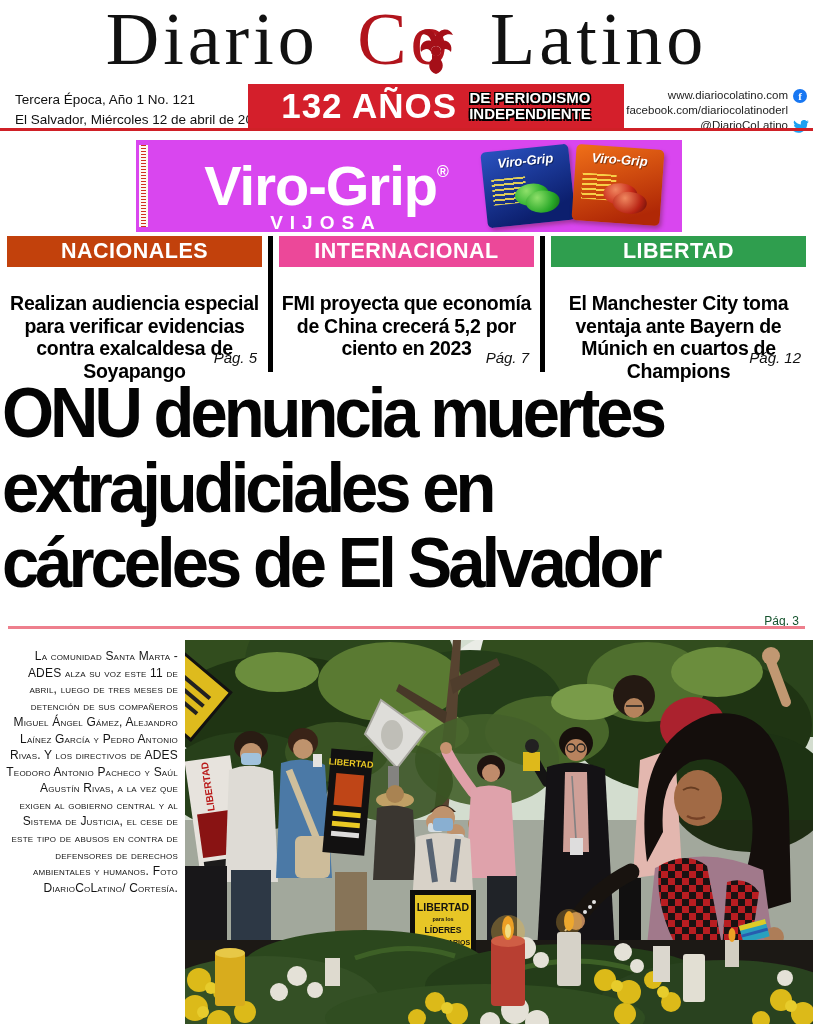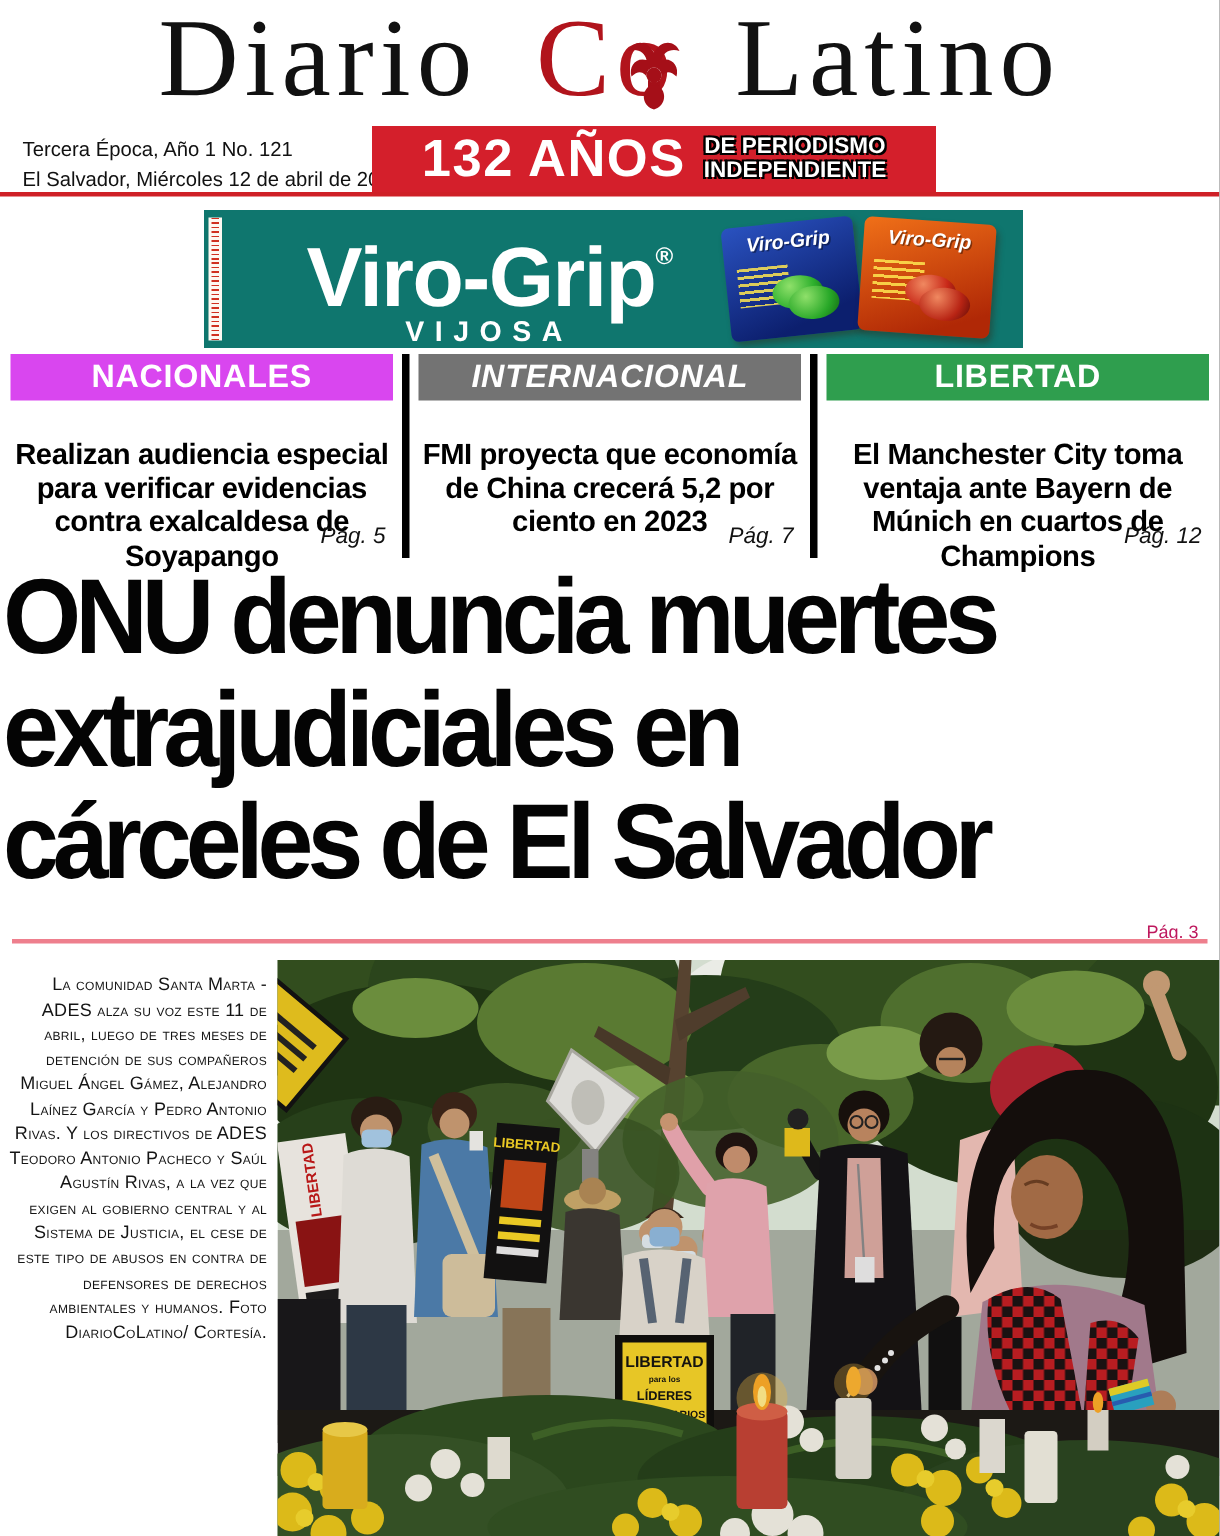--- a/index.html
+++ b/index.html
@@ -23,21 +23,21 @@
   .banner-sub{font-size:15px;font-weight:bold;line-height:1.1;text-align:center;
               text-shadow:-1.5px -1.5px 0 #000,1.5px -1.5px 0 #000,-1.5px 1.5px 0 #000,1.5px 1.5px 0 #000;}
   .contacts{position:absolute;right:4px;top:4px;display:flex;gap:5px;align-items:stretch;}
   .contact-lines{font-size:11.5px;line-height:1.32;color:#222;text-align:right;}
   .icon-col{display:flex;flex-direction:column;justify-content:space-between;padding:1px 0;}
   .fb-icon{width:14px;height:14px;border-radius:50%;background:#1877f2;color:#fff;
            font:bold 11px/14px "Liberation Serif",serif;text-align:center;}
   .rule-red{position:absolute;top:128px;left:0;right:0;height:3px;background:#cf2027;}
 
   
-  .ad{position:absolute;top:140px;left:136px;width:546px;height:92px;background:#0f766e;
+  .ad{position:absolute;top:140px;left:136px;width:546px;height:92px;background:#d946ef;
       overflow:hidden;}
   .ad-legal{position:absolute;left:3px;top:5px;bottom:5px;width:9px;background:#fdf8f2;
             background-image:repeating-linear-gradient(0deg,#d03020 0 1px,transparent 1px 3px);
             background-size:5px 100%;background-repeat:no-repeat;background-position:2px 0;}
   .ad-brand{position:absolute;left:40px;top:2px;width:300px;text-align:center;color:#fff;}
   .ad-brand-name{font-size:56px;font-weight:bold;letter-spacing:-1px;line-height:60px;}
   .ad-reg{font-size:16px;vertical-align:28px;}
   .ad-company{font-size:19px;font-weight:bold;letter-spacing:7px;margin-top:-4px;}
   .pack{position:absolute;width:88px;height:76px;border-radius:5px;color:#fff;
         font-weight:bold;font-style:italic;font-size:13px;text-align:center;
@@ -63,21 +63,21 @@
                color:#fff;font-weight:bold;font-size:21.5px;letter-spacing:.5px;}
   .section-headline{font-size:19.5px;font-weight:bold;line-height:1.16;color:#000;
                     padding-top:25px;letter-spacing:-.3px;text-align:center;}
   .section-page{position:absolute;right:8px;bottom:6px;font-style:italic;font-size:15px;color:#111;}
   .col-divider{width:5px;background:#000;margin:0 3px;}
 
   
   .lead{position:absolute;top:372px;left:2px;right:2px;height:240px;}
   .lead-line{font-weight:bold;font-size:67px;letter-spacing:-4px;line-height:75px;
              color:#040404;white-space:nowrap;transform:scaleY(1.06);transform-origin:left top;}
-  .lead-page{position:absolute;right:12px;bottom:-16px;font-size:12px;color:#be185d;}
+  .lead-page{position:absolute;right:12px;bottom:-16px;font-size:12px;color:#14532d;}
   .rule-pink{position:absolute;top:626px;left:8px;right:8px;height:3px;background:#ee7f8d;}
 
   
   .story{position:absolute;top:640px;left:0;right:0;bottom:0;border-radius:18px;}
   .caption{position:absolute;left:6px;top:8px;width:172px;text-align:right;
            font-size:12px;line-height:1.38;color:#141414;font-variant:small-caps;
            letter-spacing:.2px;}
   .photo{position:absolute;left:185px;top:0;width:628px;height:384px;}
 </style>
 </head>
@@ -102,20 +102,33 @@
       <div>Tercera Época, Año 1 No. 121</div>
       <div>El Salvador,  Miércoles 12 de abril de 2023</div>
     </div>
     <div class="banner132">
       <span class="banner-years">132 AÑOS</span>
       <span class="banner-sub">
         <span>DE PERIODISMO</span><br>
         <span>INDEPENDIENTE</span>
       </span>
     </div>
+    <div class="contacts">
+      <div class="contact-lines">
+        <div>www.diariocolatino.com</div>
+        <div>facebook.com/diariocolatinoderl</div>
+        <div>@DiarioCoLatino</div>
+      </div>
+      <div class="icon-col">
+        <div class="fb-icon">f</div>
+        <svg width="16" height="13" viewBox="0 0 24 20">
+          <path fill="#1da1f2" d="M24 2.3a9.8 9.8 0 01-2.8.8A4.9 4.9 0 0023.3.4a9.9 9.9 0 01-3.1 1.2A4.9 4.9 0 0011.8 6c0 .4 0 .8.1 1.1A14 14 0 011.7.9a4.9 4.9 0 001.5 6.6A4.9 4.9 0 011 6.9v.1a4.9 4.9 0 004 4.8 5 5 0 01-2.2.1 4.9 4.9 0 004.6 3.4A9.9 9.9 0 010 17.4 14 14 0 007.6 19.6c9.1 0 14-7.5 14-14v-.6A10 10 0 0024 2.3z"></path>
+        </svg>
+      </div>
+    </div>
   </div>
   <div class="rule-red"></div>
 
   <div class="ad">
     <div class="ad-legal"></div>
     <div class="ad-brand">
       <div class="ad-brand-name"><span>Viro-Grip</span><span class="ad-reg">®</span></div>
       <div class="ad-company">VIJOSA</div>
     </div>
     <div class="pack pack-night">
@@ -131,27 +144,27 @@
       <div class="tiny-lines"></div>
       <div class="caps">
           <div class="cap cap-r1"></div>
           <div class="cap cap-r2"></div>
         </div>
     </div>
   </div>
 
   <div class="sections">
     <div class="section-col">
-      <div class="section-bar" style="background-color: #d946ef;">NACIONALES</div>
+      <div class="section-bar" style="background-color: #c2410c;">NACIONALES</div>
       <div class="section-headline">Realizan audiencia especial para verificar evidencias contra exalcaldesa de Soyapango</div>
       <div class="section-page">Pág. 5</div>
     </div>
     <div class="col-divider"></div>
     <div class="section-col">
-      <div class="section-bar" style="background-color: #737373; font-style: italic;">INTERNACIONAL</div>
+      <div class="section-bar" style="background-color: #ec4899;">INTERNACIONAL</div>
       <div class="section-headline">FMI proyecta que economía de China crecerá 5,2 por ciento en 2023</div>
       <div class="section-page">Pág. 7</div>
     </div>
     <div class="col-divider"></div>
     <div class="section-col">
       <div class="section-bar" style="background-color: rgb(47, 158, 78);">LIBERTAD</div>
       <div class="section-headline">El Manchester City toma ventaja ante Bayern de Múnich en cuartos de Champions</div>
       <div class="section-page">Pág. 12</div>
     </div>
   </div>

